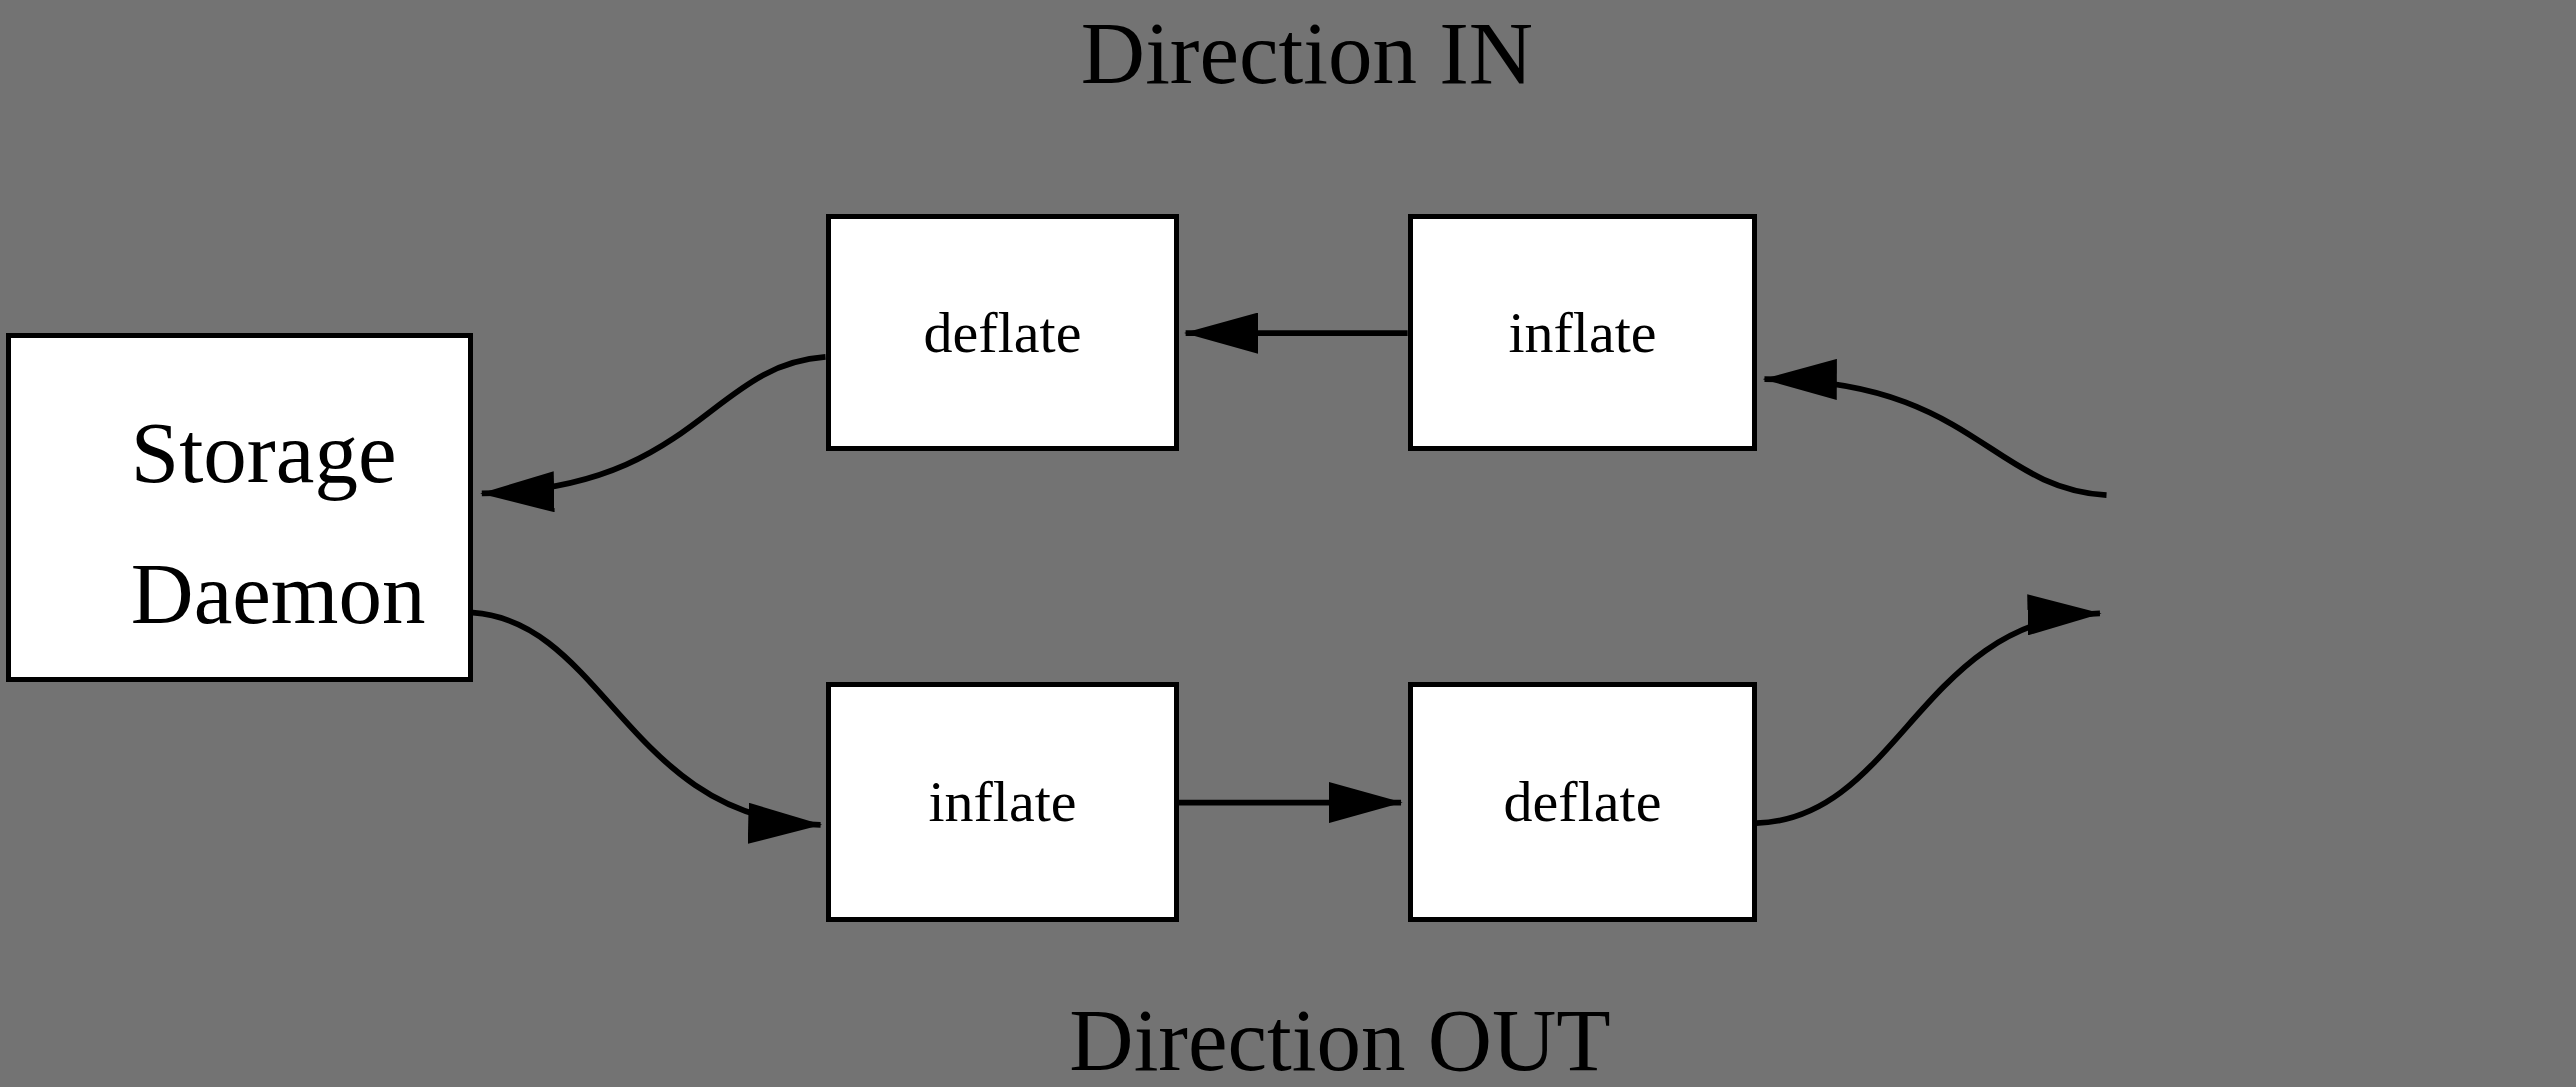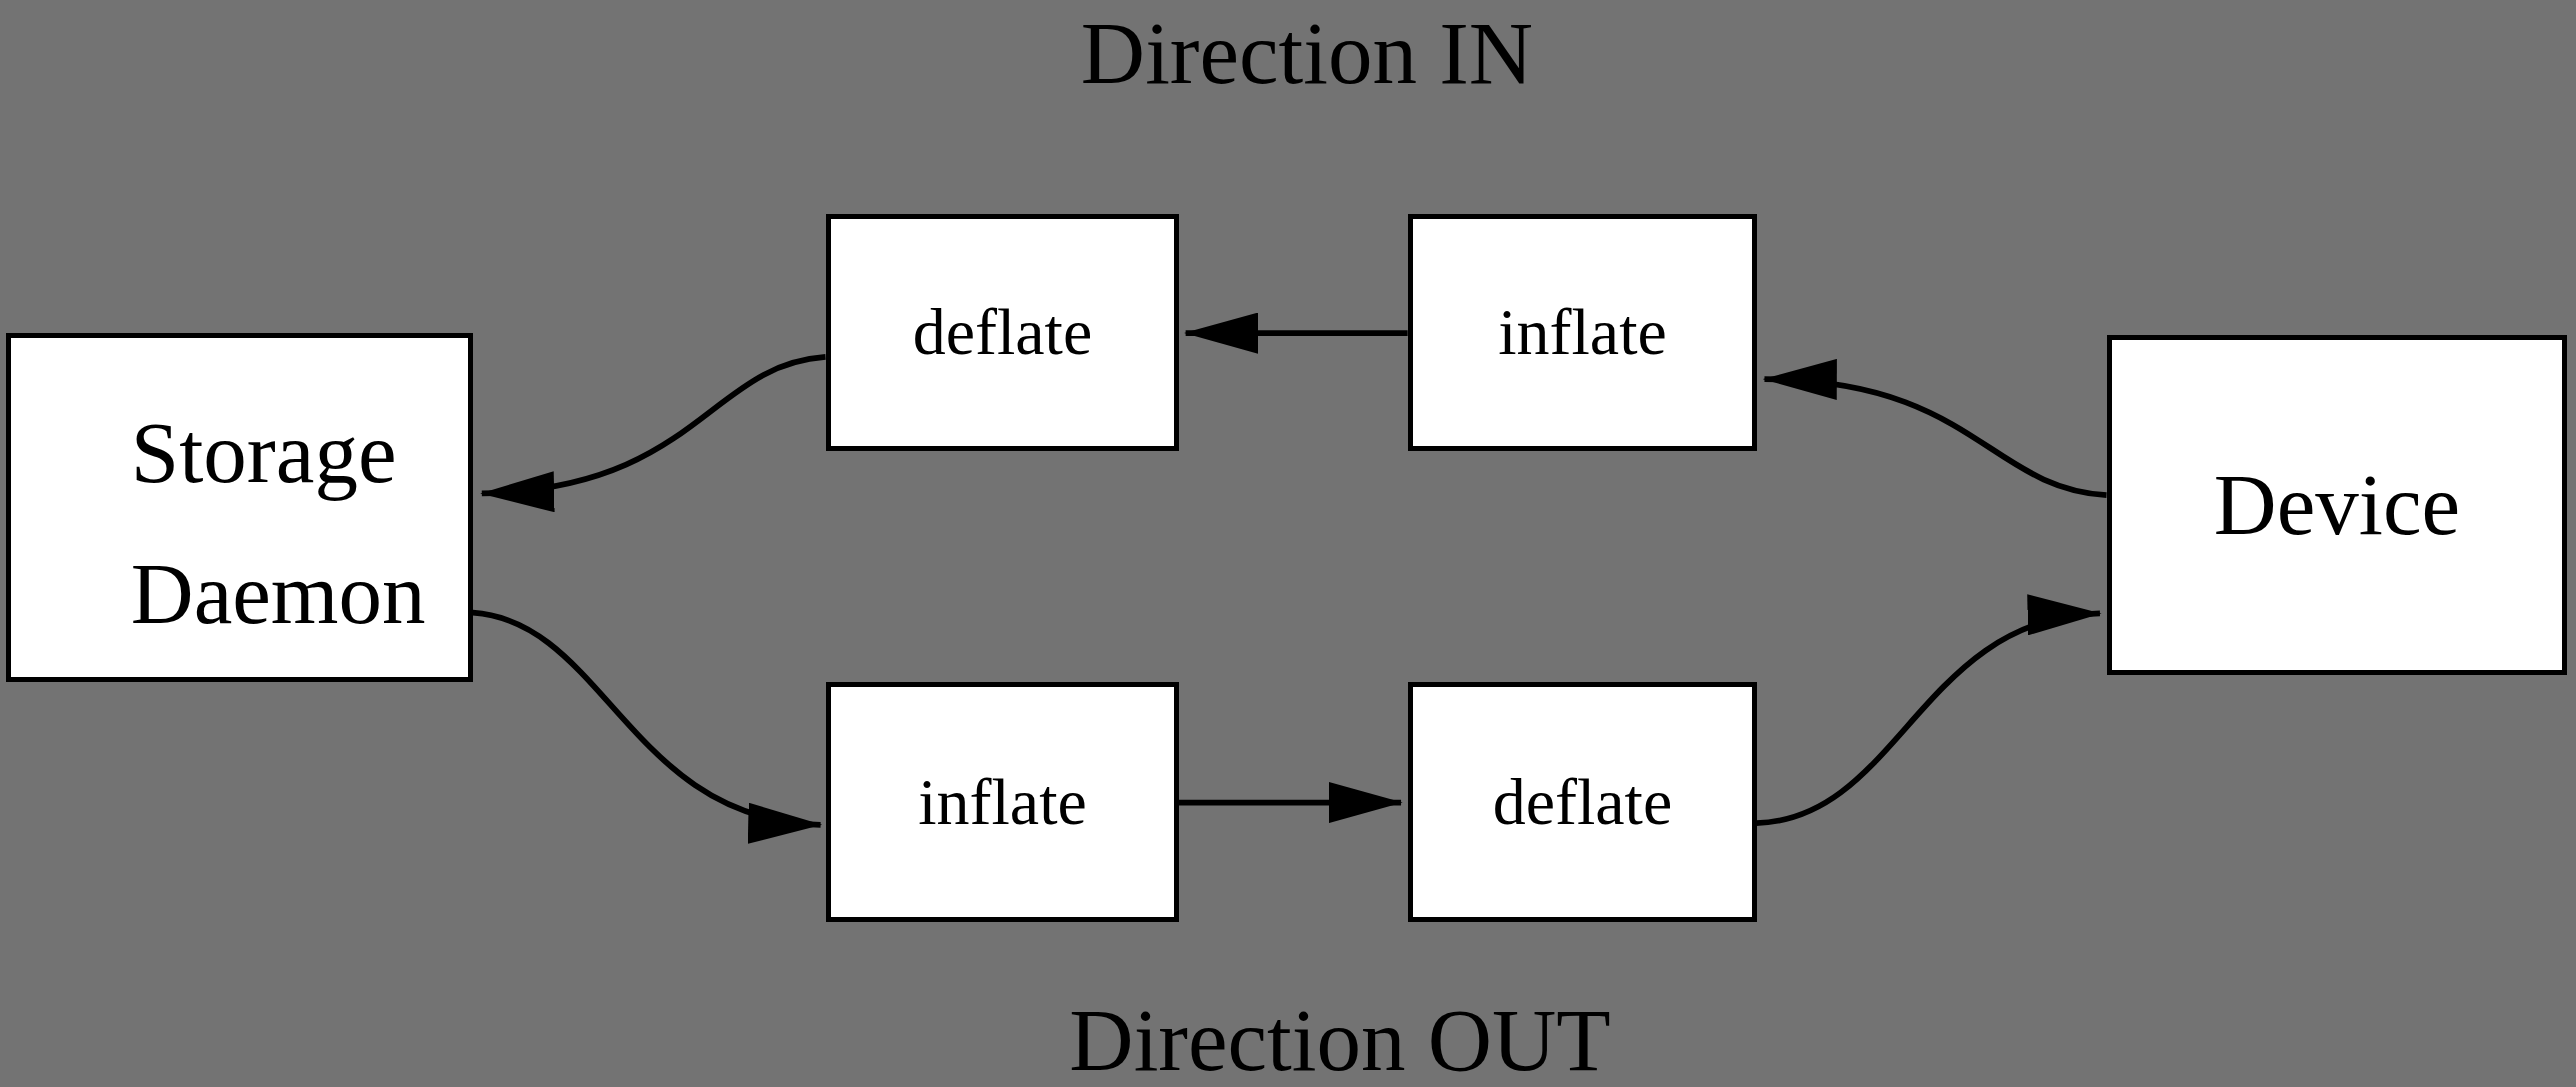--- a/index.html
+++ b/index.html
@@ -24,21 +24,21 @@
     height: 1088px;
   }
   .node {
     position: absolute;
     box-sizing: border-box;
     border: 5.8px solid #000000;
     background: #ffffff;
     display: flex;
     align-items: center;
     justify-content: center;
-    font-size: 66px;
+    font-size: 58px;
     line-height: 1.1;
     white-space: nowrap;
   }
   .node.big {
     font-size: 87px;
   }
   #node-storage-daemon {
     left: 5.8px; top: 333px; width: 467px; height: 349px;
     flex-direction: column;
     align-items: flex-start;
@@ -109,18 +109,15 @@
   </div>
 
   <div class="node" id="node-out-inflate">
     <span>inflate</span>
   </div>
 
   <div class="node" id="node-out-deflate">
     <span>deflate</span>
   </div>
 
-  <div class="node big" id="node-device">
-    <span>Device</span>
-  </div>
 
 </div>
 
 
 </body></html>

